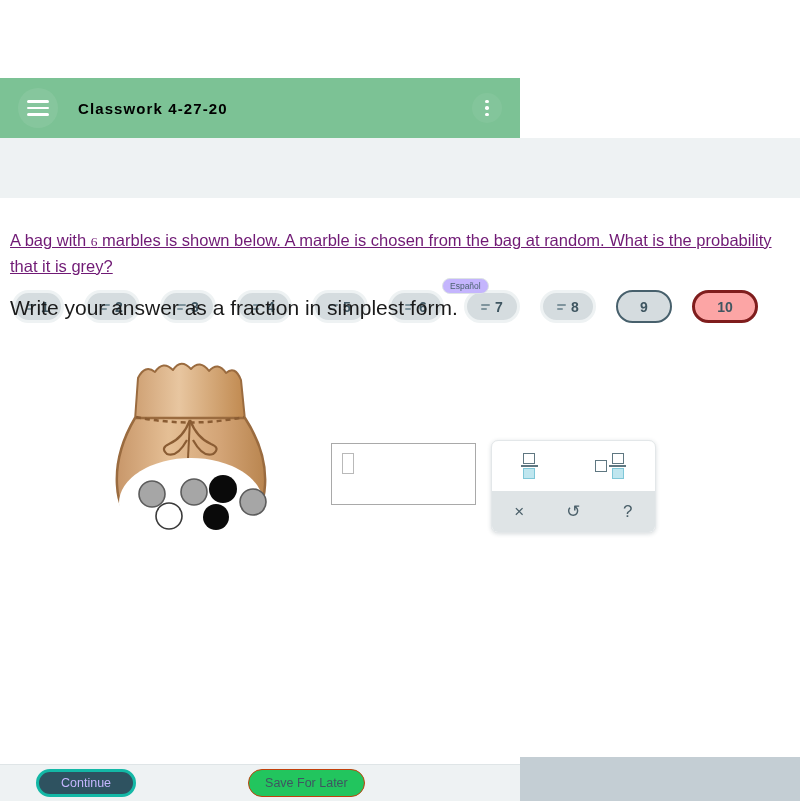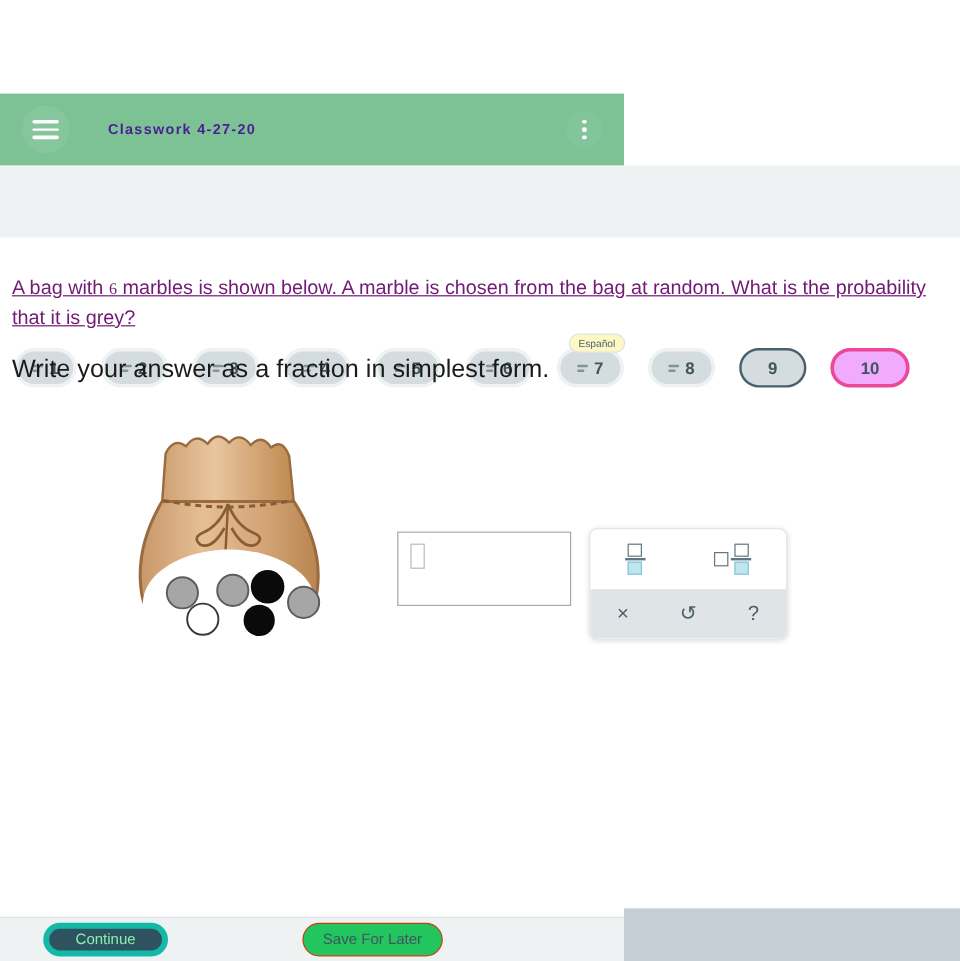--- a/index.html
+++ b/index.html
@@ -22,21 +22,21 @@
     display:flex;align-items:center;
   }
   .hamburger{
     width:40px;height:40px;margin-left:18px;border-radius:50%;
     background:rgba(255,255,255,0.08);
     display:flex;flex-direction:column;justify-content:center;align-items:center;gap:4px;
     cursor:pointer;flex:0 0 auto;
   }
   .hamburger span{display:block;width:22px;height:2.5px;background:#ffffff;border-radius:2px;}
   .app-title{
-    margin-left:32px;color:#4c1d95;font-size:12px;font-weight:bold;letter-spacing:1.1px;
+    margin-left:20px;color:#000000;font-size:15px;font-weight:bold;letter-spacing:1.1px;
     white-space:nowrap;
   }
   .kebab{
     position:absolute;right:18px;top:50%;transform:translateY(-50%);
     width:30px;height:30px;border-radius:50%;
     display:flex;flex-direction:column;justify-content:center;align-items:center;gap:3px;
     cursor:pointer;background:rgba(255,255,255,0.06);
   }
   .kebab i{display:block;width:3.5px;height:3.5px;border-radius:50%;background:#ffffff;}
 
@@ -47,29 +47,29 @@
   }
   .pill{
     position:absolute;top:152px;height:33px;
     border-radius:17px;
     display:flex;align-items:center;justify-content:center;gap:5px;
     font-size:14px;font-weight:bold;color:#3f5661;
     background:#d5dcdf;border:3px solid #eef2f3;
     box-sizing:border-box;cursor:pointer;
   }
   .pill.current{border:2px solid #47606c;background:#d5dcdf;}
-  .pill.unvisited{background:#f0abfc;border:3px solid #ec4899;}
+  .pill.unvisited{background:#fca5a5;border:3px solid #7f1d1d;}
   .lines-icon{display:inline-flex;flex-direction:column;gap:2px;align-items:flex-start;}
   .lines-icon b{display:block;height:2px;background:#7f949d;border-radius:1px;}
   .lines-icon b:nth-child(1){width:9px;}
   .lines-icon b:nth-child(2){width:6px;}
 
   .lang-badge{
-    position:absolute;top:140px;left:474px;
-    background:#fef9c3;border:1px solid #dde3e5;border-radius:9px;
+    position:absolute;top:140px;left:442px;
+    background:#c4b5fd;border:1px solid #dde3e5;border-radius:9px;
     font-size:8.5px;color:#4b6270;padding:2px 7px;
     z-index:5;cursor:pointer;
   }
 
   
   .question{
     position:absolute;left:10px;top:228px;width:770px;
     font-size:16.5px;color:#701a75;line-height:25px;text-decoration:underline;
   }
   .question .mathnum{font-family:"Liberation Serif", serif;font-size:13.5px;}
@@ -121,21 +121,21 @@
   .footer-bg-right{position:absolute;left:520px;top:757px;width:280px;height:44px;background:#c4ced4;}
   .footer{
     position:absolute;left:0;top:764px;width:520px;height:37px;
     background:#eef2f3;border-top:1px solid #dfe5e7;
     display:flex;align-items:center;box-sizing:border-box;
   }
   .btn{
     height:28px;border-radius:14px;display:flex;align-items:center;justify-content:center;
     font-size:12.5px;box-sizing:border-box;cursor:pointer;white-space:nowrap;
   }
-  .btn-continue{background:#2e5260;color:#86efac;border:5px solid #14b8a6;padding:0 22px;margin-left:36px;}
+  .btn-continue{background:#2e5260;color:#c4b5fd;border:3px solid #14b8a6;padding:0 22px;margin-left:36px;}
   .btn-outline{background:#22c55e;color:#3f5661;border:1px solid #c2410c;padding:0 16px;}
   .btn-save{margin-left:112px;}
   .btn-submit{margin-left:14px;}
 </style>
 </head>
 <body>
 
 <div class="top-gap"></div>
 
 <div class="app-header">

